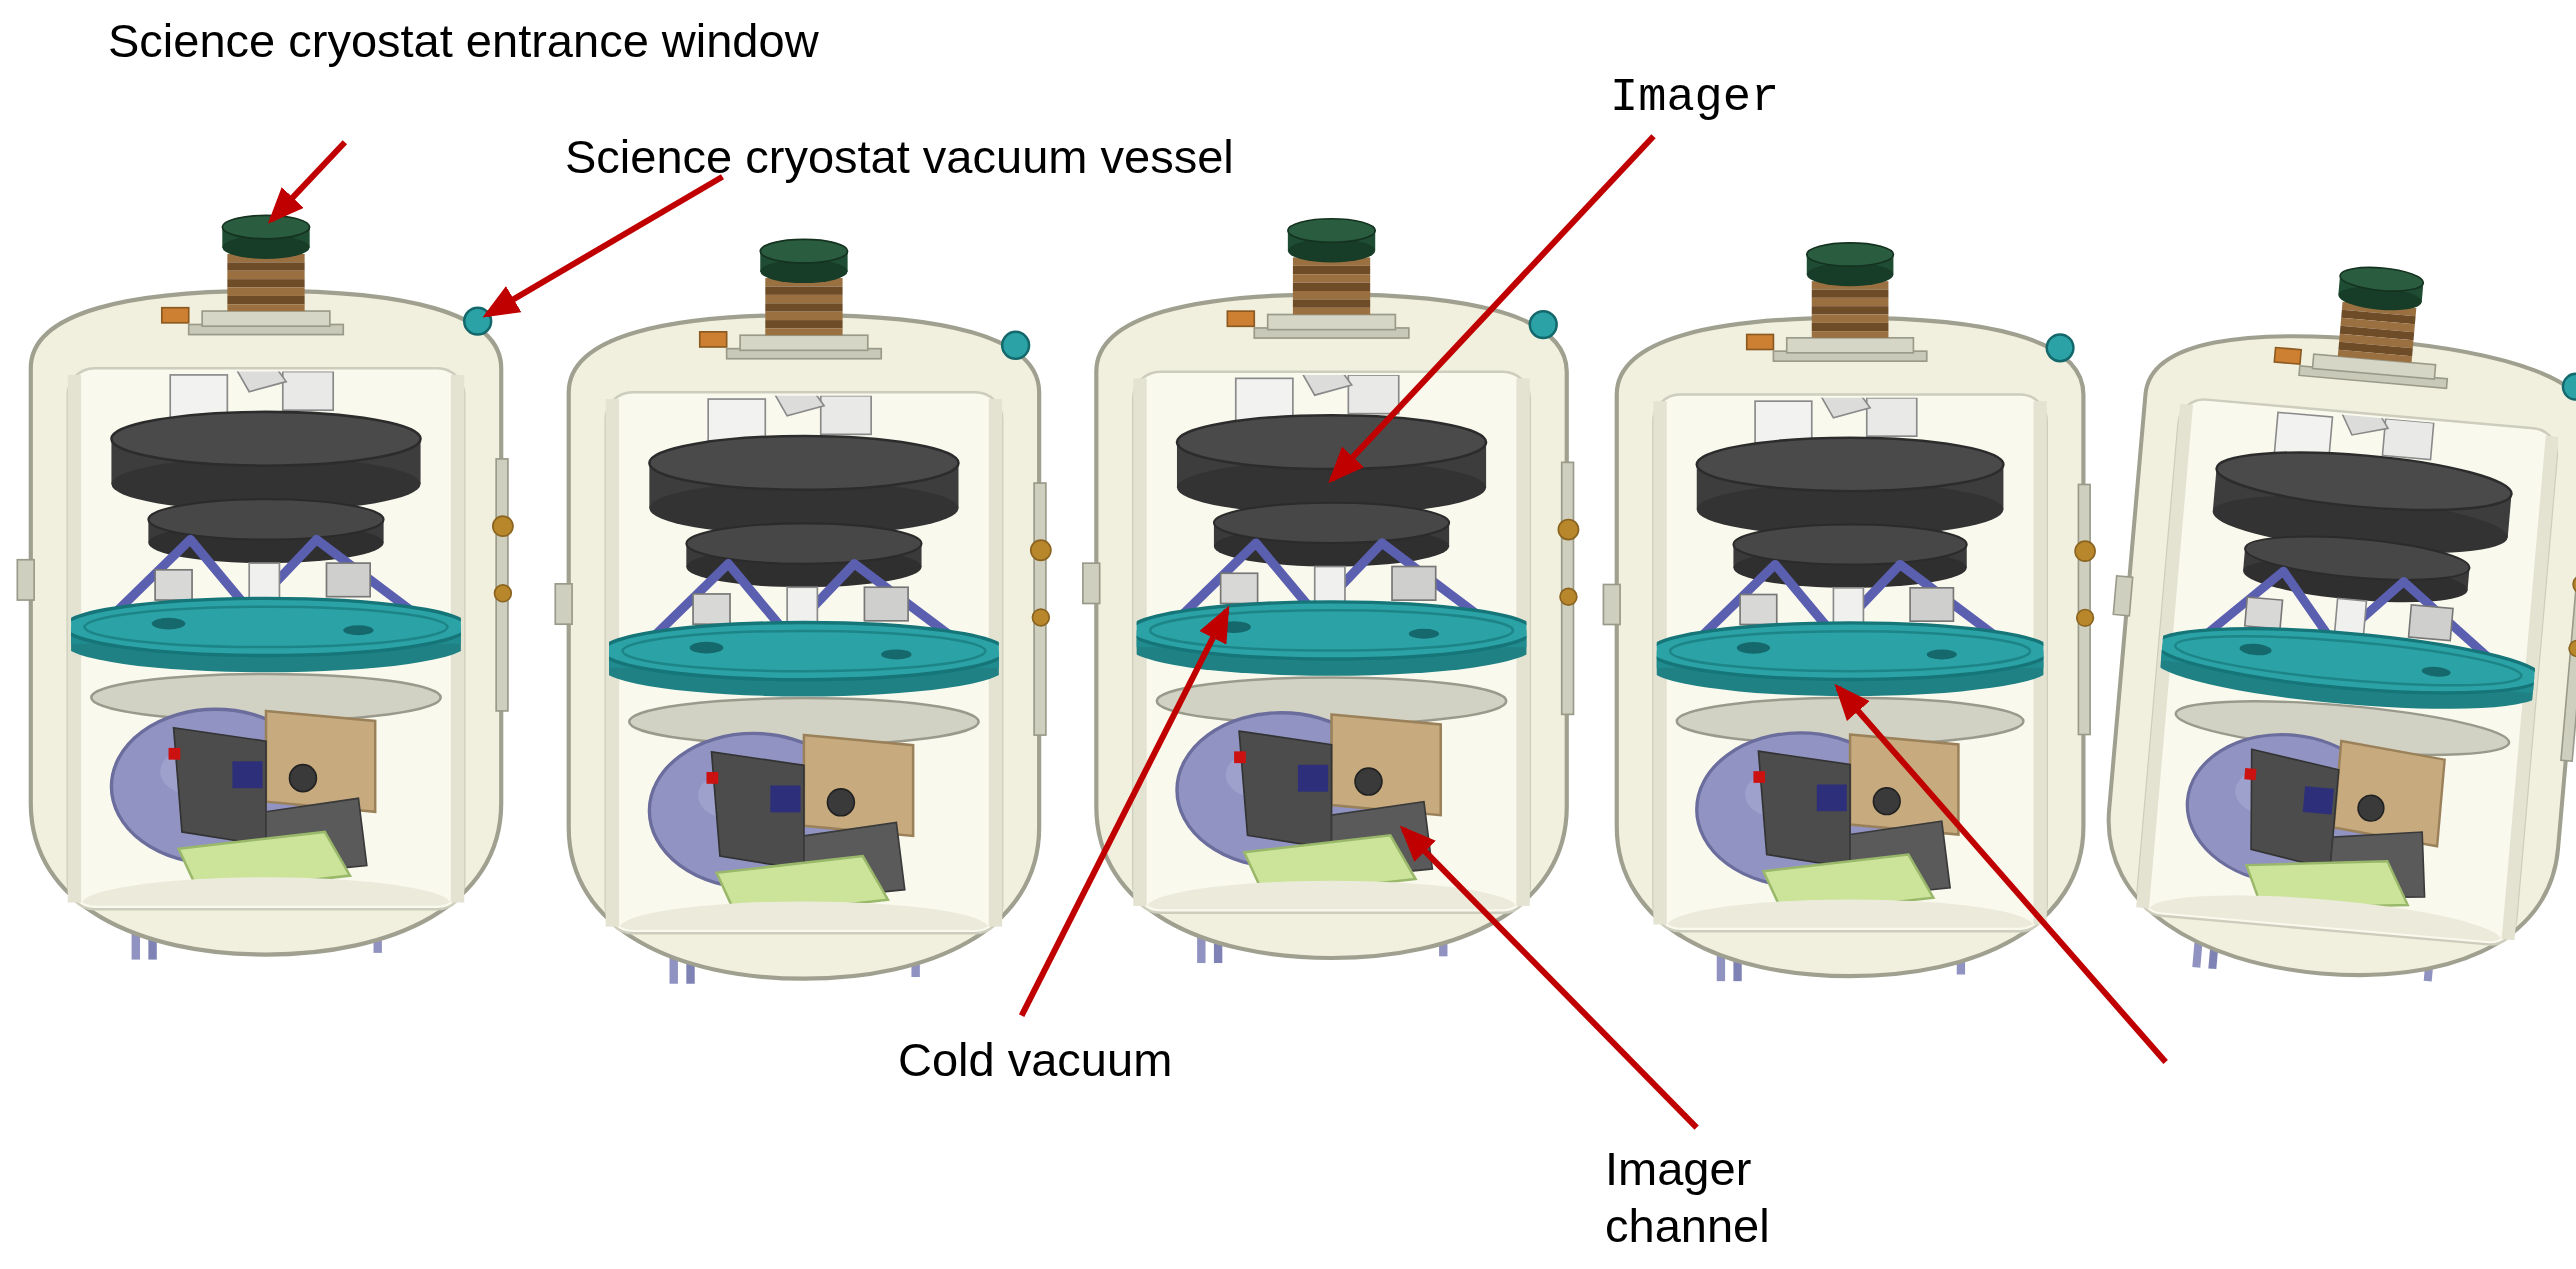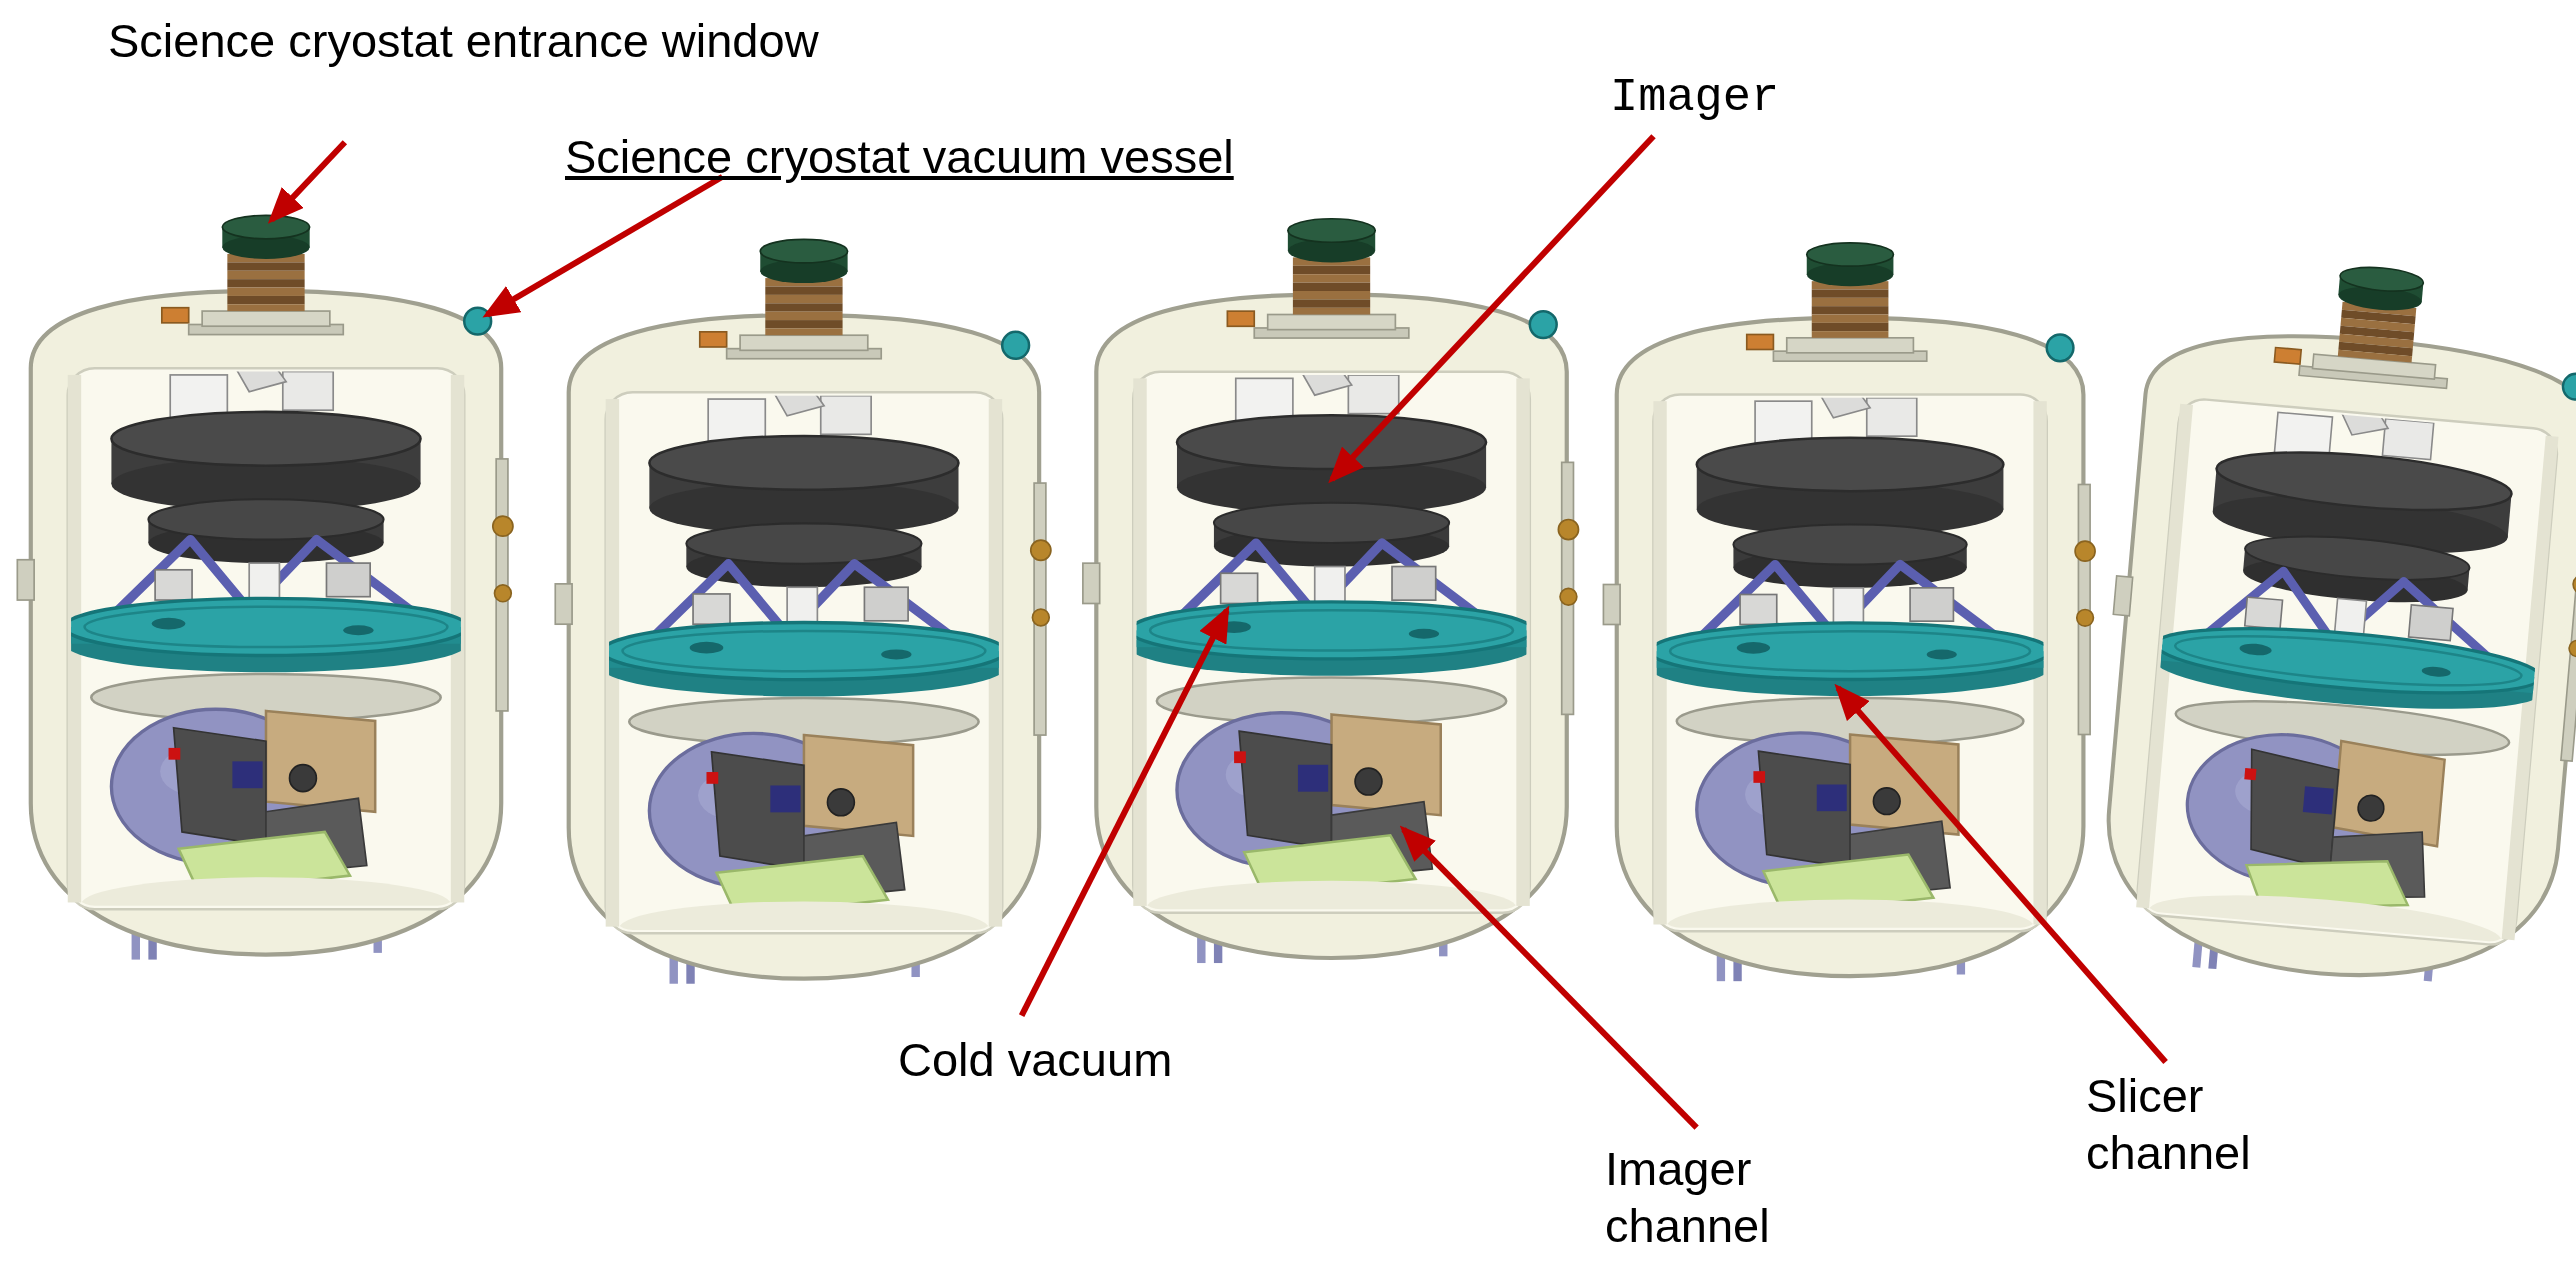--- a/index.html
+++ b/index.html
@@ -155,24 +155,23 @@
       <line x1="838" y1="205" x2="565" y2="365" marker-end="url(#arrowhead)" stroke="#c00000"></line>
       <line x1="1918" y1="158" x2="1545" y2="556" marker-end="url(#arrowhead)" stroke="#c00000"></line>
       <line x1="1185" y1="1178" x2="1423" y2="708" marker-end="url(#arrowhead)" stroke="#c00000"></line>
       <line x1="1968" y1="1308" x2="1628" y2="962" marker-end="url(#arrowhead)" stroke="#c00000"></line>
       <line x1="2512" y1="1232" x2="2132" y2="798" marker-end="url(#arrowhead)" stroke="#c00000"></line>
     </g>
   </svg>
 
   <div class="callout" style="left:108px; top:12px;">Science cryostat entrance window</div>
 
-  <div class="callout" style="left:565px; top:128px;text-decoration:underline;">Science cryostat vacuum vessel</div>
+  <div class="callout" style="left:565px; top:128px;">Science cryostat vacuum vessel</div>
 
   <div class="callout" style="left:1610px; top:69px;font-family:Liberation Mono, monospace;">Imager</div>
 
   <div class="callout" style="left:898px; top:1031px;">Cold vacuum</div>
 
   <div class="callout wrap" style="left:1605px; top:1140px;">Imager channel</div>
 
-  <div class="callout wrap" style="left:2086px; top:1067px;">Slicer channel</div>
 
 </div>
 
 
 </body></html>

